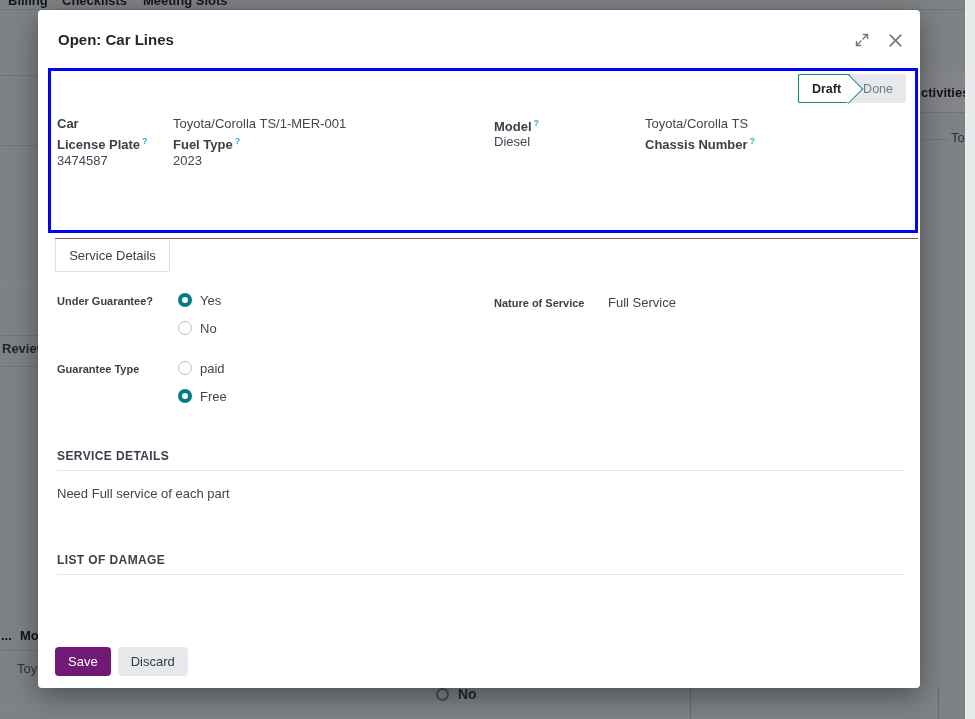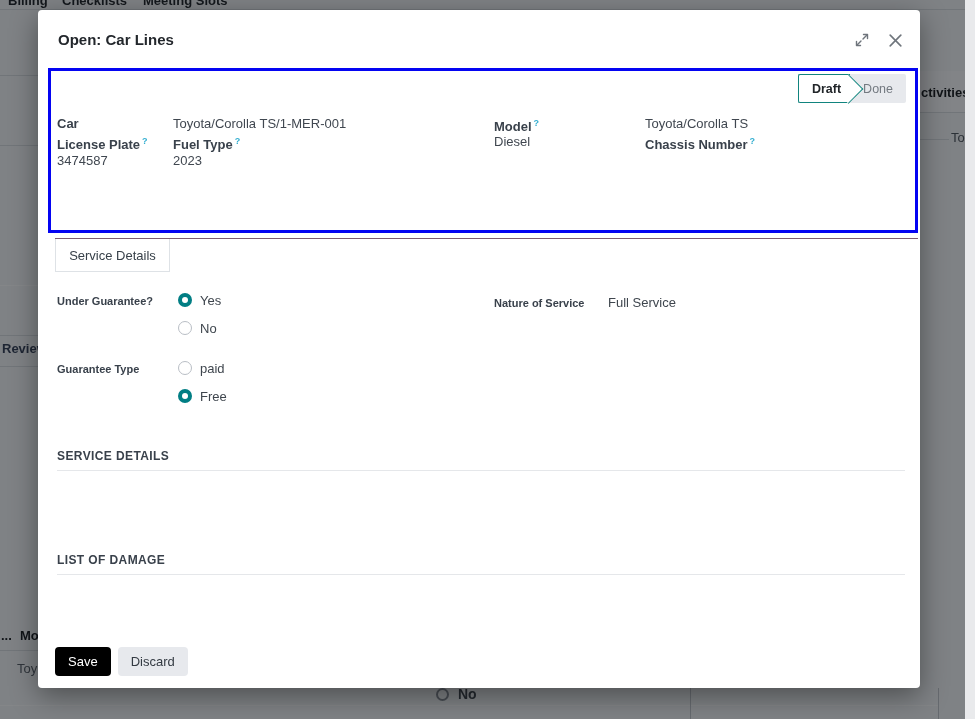--- a/index.html
+++ b/index.html
@@ -75,21 +75,21 @@
   
   .sect{position:absolute;left:19px;width:848px;}
   .sect-title{font-size:12px;font-weight:700;color:#39414b;letter-spacing:.4px;
     padding-bottom:7px;border-bottom:1px solid #e5e7ea;}
   .sect-body{margin-top:15px;font-size:13px;color:#3f464e;min-height:16px;cursor:text;}
   .sect1{top:439px;} .sect2{top:543px;}
   
   .mfooter{position:absolute;left:17px;top:637px;display:flex;gap:7px;}
   .btn{height:29px;border:none;border-radius:4px;font-size:13px;display:flex;align-items:center;
     padding:0 13px;font-family:inherit;cursor:pointer;font-weight:500;}
-  .btn-save{background:#000000;color:#fff;}
+  .btn-save{background:#701a75;color:#fff;}
   .btn-discard{background:#e7e9ed;color:#333a42;}
 </style>
 </head>
 <body>
 
 <div class="screen">
 
   <div class="bg">
     <span class="menu-item" style="left:8px">Billing</span>
     <span class="menu-item" style="left:62px">Checklists</span>
@@ -201,20 +201,21 @@
       </div>
     </div>
 
     <div class="grp grp-nature">
       <div class="glabel">Nature of Service</div>
       <div class="nvalue">Full Service</div>
     </div>
 
     <div class="sect sect1">
       <div class="sect-title">SERVICE DETAILS</div>
+      <div class="sect-body">Need Full service of each part</div>
     </div>
 
     <div class="sect sect2">
       <div class="sect-title">LIST OF DAMAGE</div>
       <div class="sect-body"></div>
     </div>
 
     <div class="mfooter">
       <button class="btn btn-save">Save</button>
       <button class="btn btn-discard">Discard</button>

